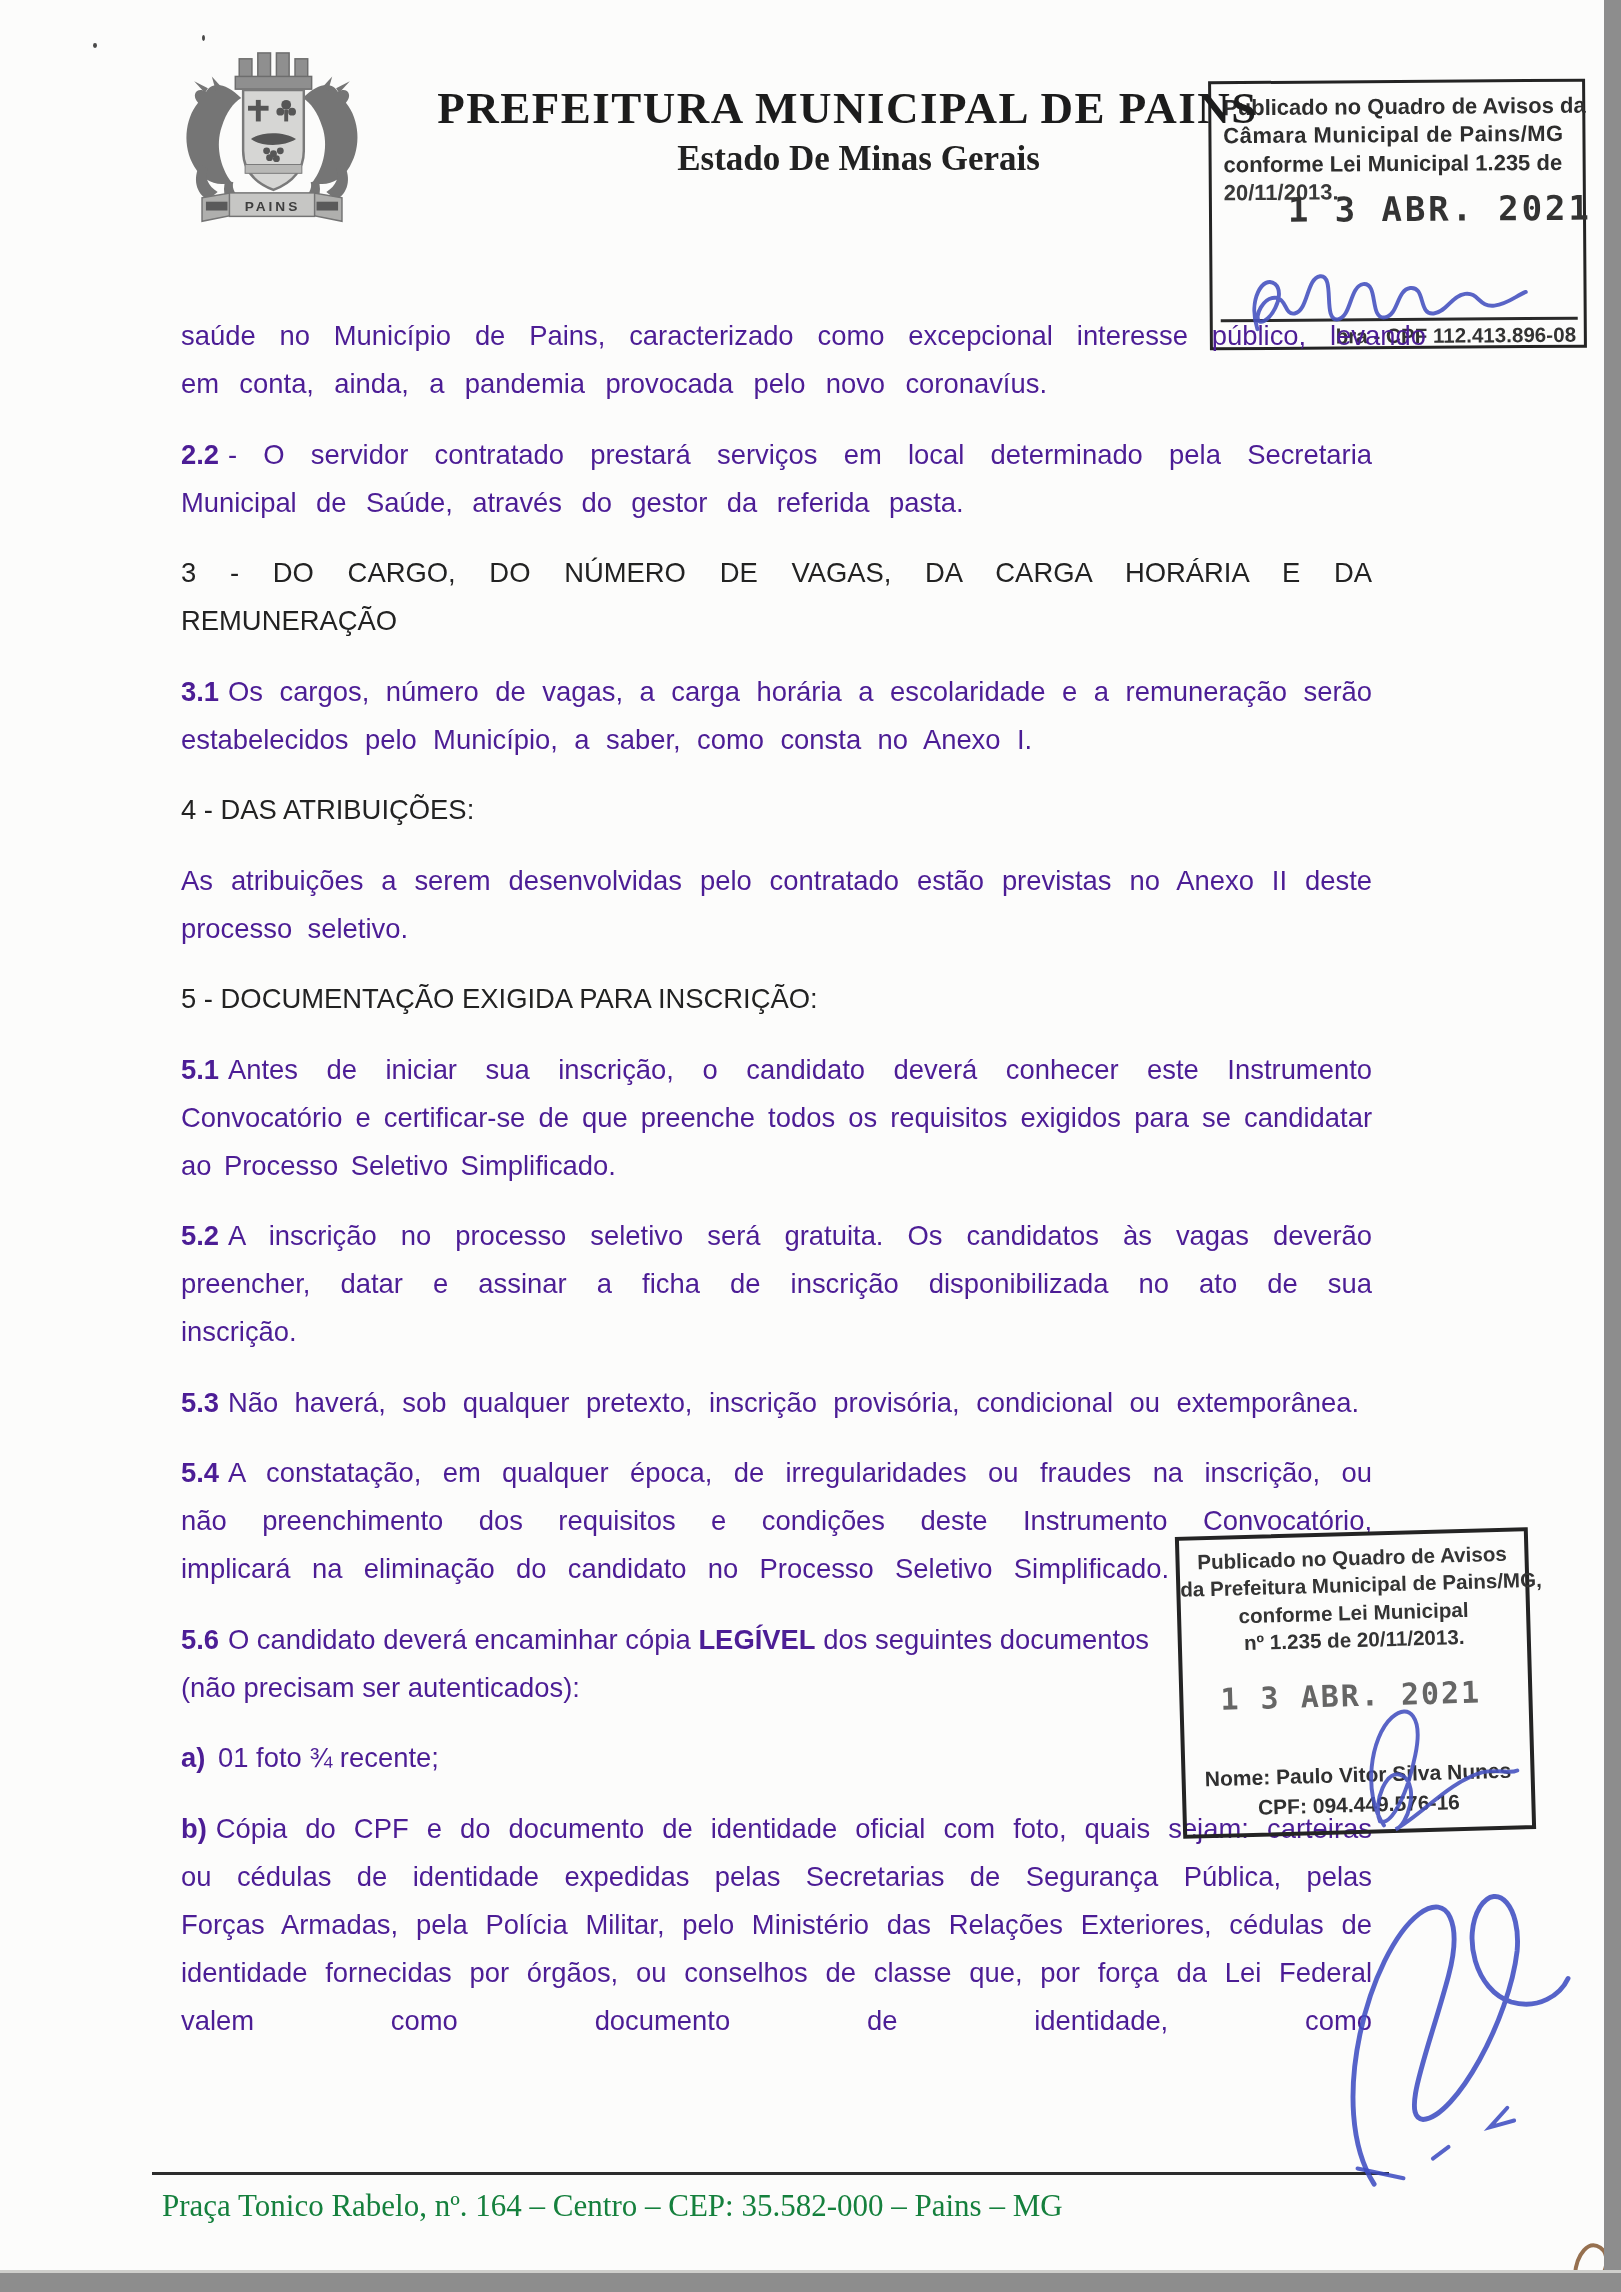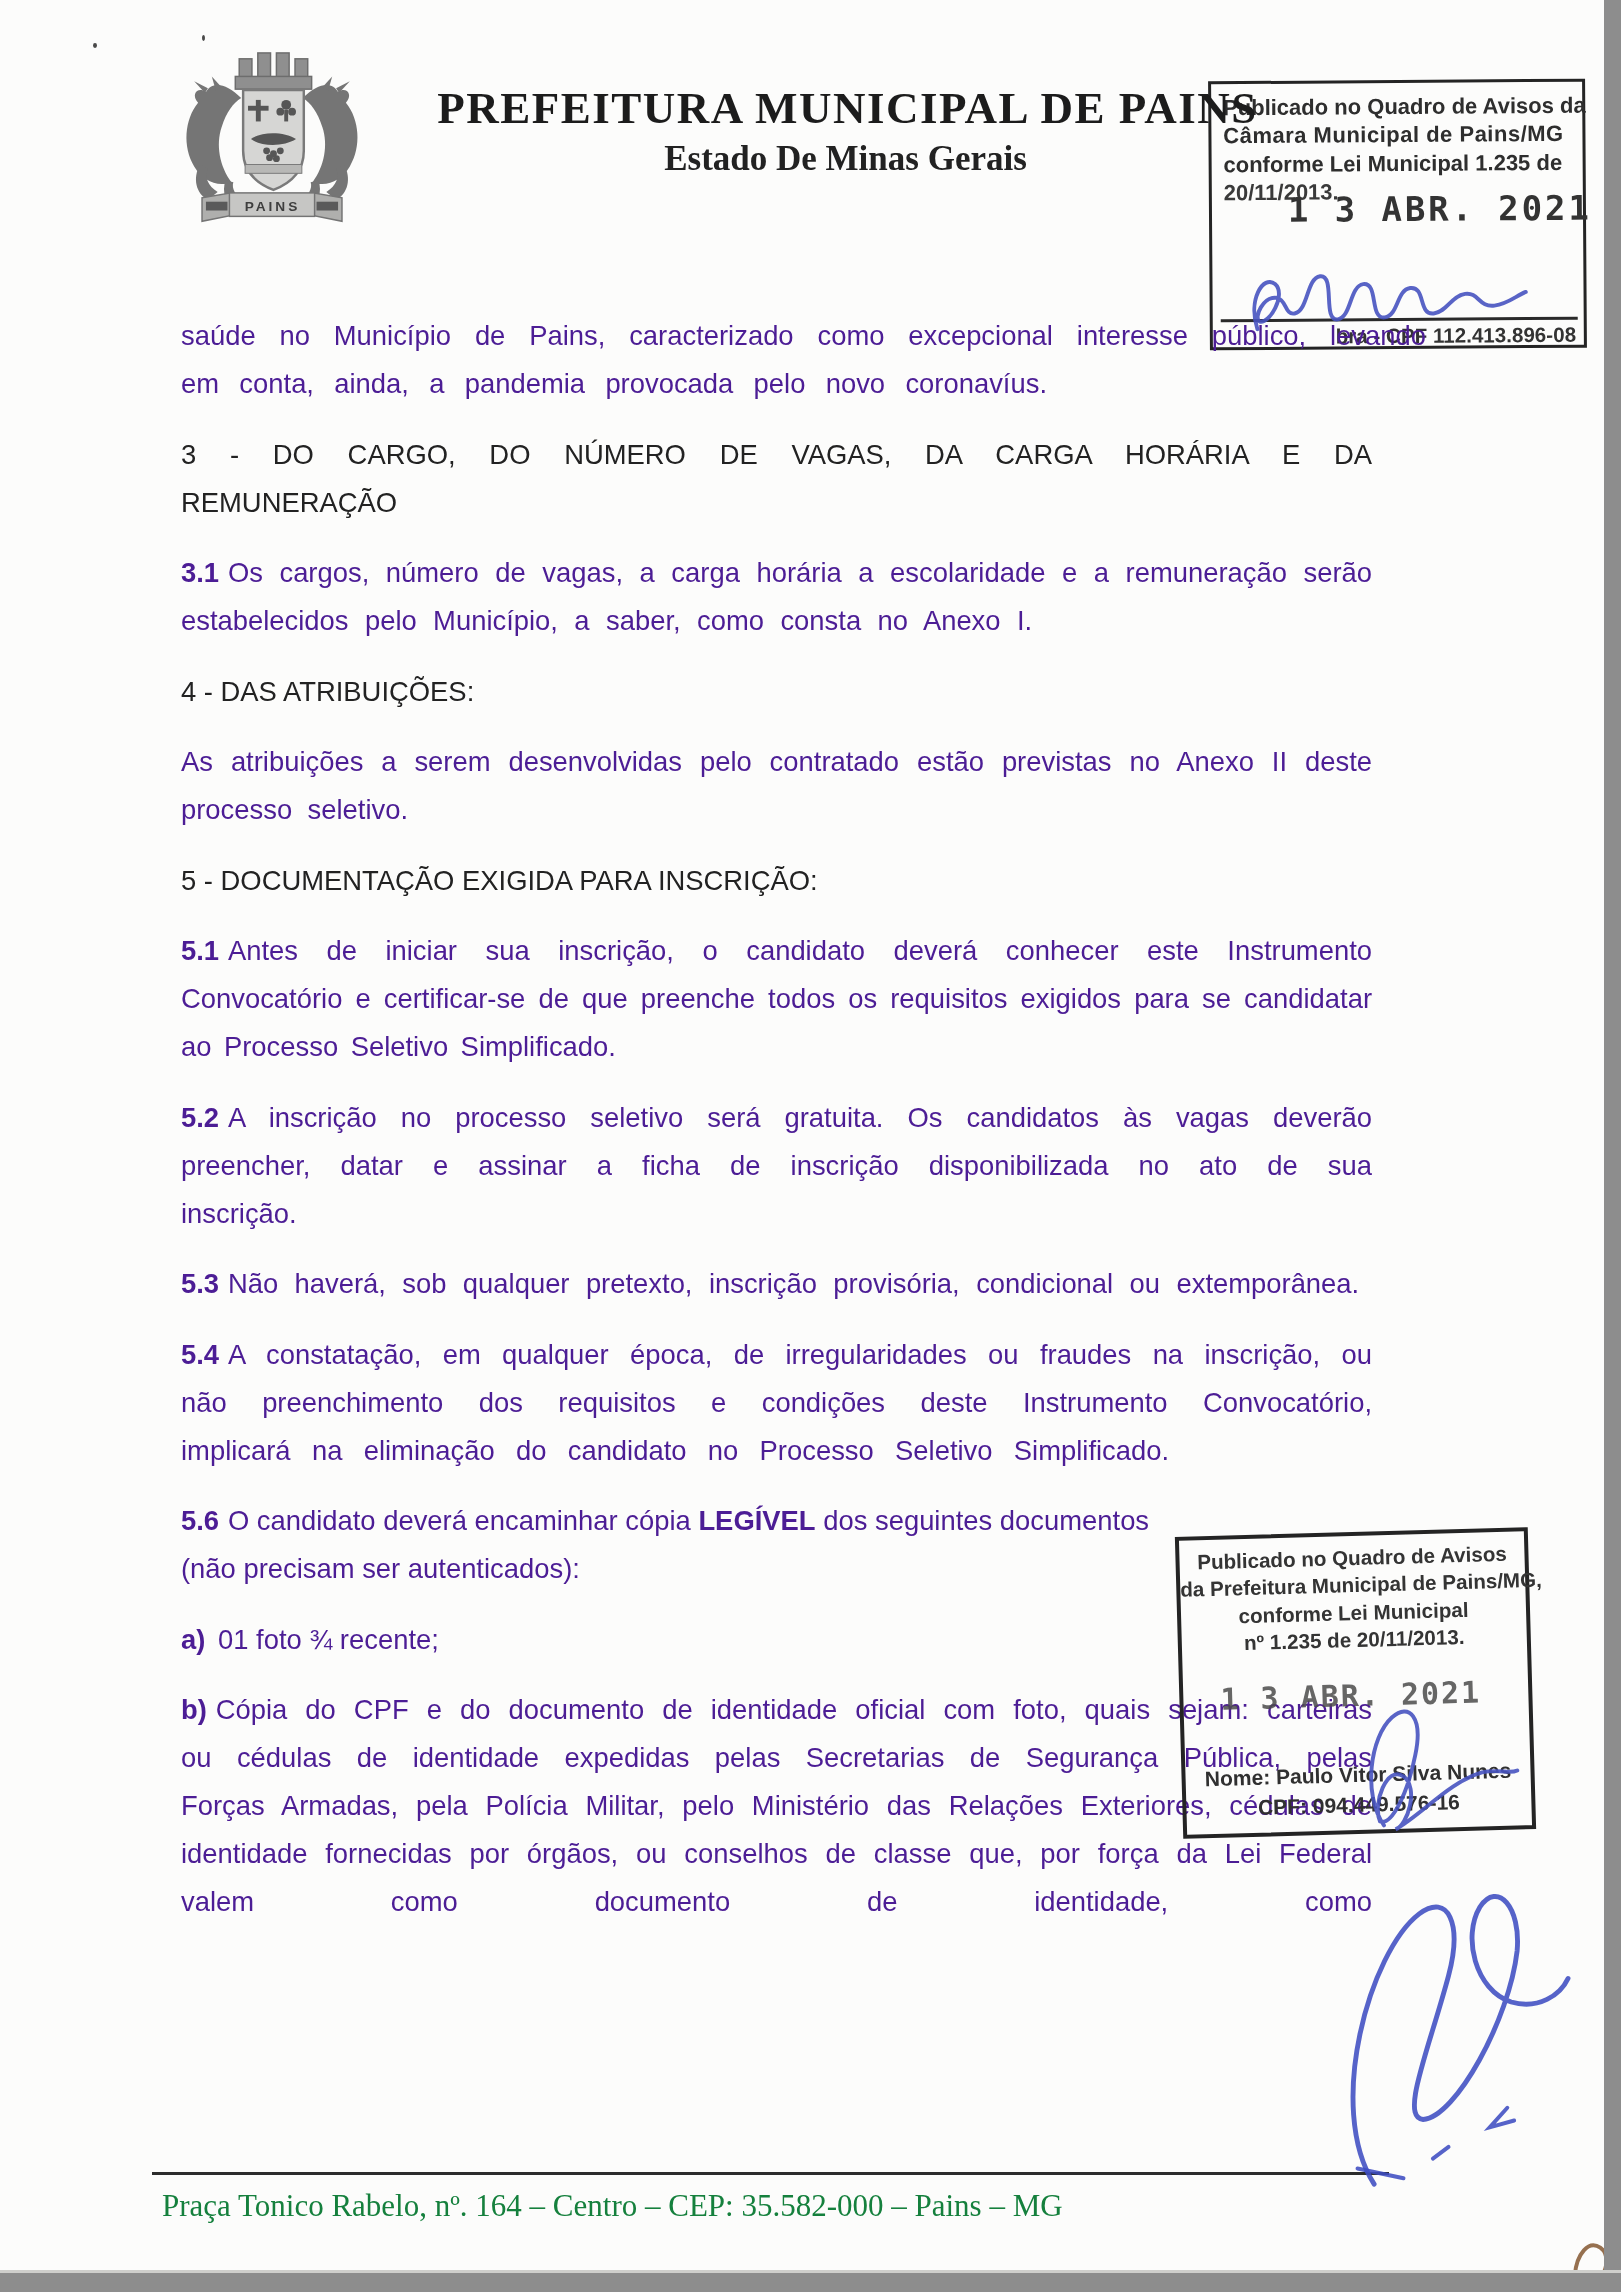--- a/index.html
+++ b/index.html
@@ -13,21 +13,21 @@
   .edge-bottom::before{content:""; position:absolute; left:0; top:-3.9px; width:100%; height:3.9px; background:#cfcfcc;}
   .speck{position:absolute; background:#4a4a4a; border-radius:50%; z-index:2;}
 
   
   .logo{position:absolute; left:157px; top:49px; width:230px; height:186px; z-index:2;}
   .title{
     position:absolute; left:235px; top:82px; width:1225px; text-align:center; z-index:6;
     font-family:"Liberation Serif",serif; font-weight:bold; font-size:45px; letter-spacing:1.5px; color:#1c1c1c;
   }
   .subtitle{
-    position:absolute; left:233px; top:139px; width:1225px; text-align:center; z-index:6;
+    position:absolute; left:246px; top:139px; width:1225px; text-align:center; z-index:6;
     font-family:"Liberation Serif",serif; font-weight:bold; font-size:35px; color:#222;
   }
 
   
   .stamp-top{
     position:absolute; left:1209px; top:80px; width:371px; height:263px;
     border:3.9px solid #242424; z-index:3; transform:rotate(-0.4deg); background:transparent;
   }
   .stamp-top .l{position:absolute; left:11.8px; width:348px; font-weight:bold; font-size:22px; line-height:28px; color:#2e2e2e; white-space:nowrap;}
   .stamp-top .l1{top:9.8px;} .stamp-top .l2{top:38px; letter-spacing:0.5px;} .stamp-top .l3{top:67px;}
@@ -138,20 +138,21 @@
 
   <svg class="sig-svg" style="left:1230px;top:235px;" width="333" height="108" viewBox="0 0 340 110">
     <path d="M28 96 C18 66 34 40 46 50 C58 60 40 92 30 88 C24 84 34 62 48 64 C58 66 56 82 66 80 C80 77 78 44 92 42 C108 40 94 88 110 86 C124 84 122 52 136 50 C152 48 142 86 158 84 C172 82 170 56 184 54 C200 52 192 82 208 80 C222 78 226 62 240 60 C254 58 254 74 270 72 C284 70 292 62 302 58" fill="none" stroke="#4753c0" stroke-width="4" stroke-linecap="round" opacity="0.9"></path>
   </svg>
 
   <div class="title">PREFEITURA MUNICIPAL DE PAINS</div>
   <div class="subtitle">Estado De Minas Gerais</div>
 
   <div class="body-col">
     <p class="para wide" style="word-spacing:12.7px;">saúde no Município de Pains, caracterizado como excepcional interesse público, levando em conta, ainda, a pandemia provocada pelo novo coronavíus.</p>
+    <p class="para" style="word-spacing:11.8px;"><b class="num">2.2</b><span>- O servidor contratado prestará serviços em local determinado pela Secretaria Municipal de Saúde, através do gestor da referida pasta.</span></p>
     <p class="para bold" style="word-spacing:8.8px;">3 - DO CARGO, DO NÚMERO DE VAGAS, DA CARGA HORÁRIA E DA REMUNERAÇÃO</p>
     <p class="para" style="word-spacing:8.8px;"><b class="num">3.1</b><span>Os cargos, número de vagas, a carga horária a escolaridade e a remuneração serão estabelecidos pelo Município, a saber, como consta no Anexo I.</span></p>
     <p class="para bold">4 - DAS ATRIBUIÇÕES:</p>
     <p class="para" style="word-spacing:7.8px;">As atribuições a serem desenvolvidas pelo contratado estão previstas no Anexo II deste processo seletivo.</p>
     <p class="para bold">5 - DOCUMENTAÇÃO EXIGIDA PARA INSCRIÇÃO:</p>
     <p class="para" style="word-spacing:4.9px;"><b class="num">5.1</b><span>Antes de iniciar sua inscrição, o candidato deverá conhecer este Instrumento Convocatório e certificar-se de que preenche todos os requisitos exigidos para se candidatar ao Processo Seletivo Simplificado.</span></p>
     <p class="para" style="word-spacing:12.7px;"><b class="num">5.2</b><span>A inscrição no processo seletivo será gratuita. Os candidatos às vagas deverão preencher, datar e assinar a ficha de inscrição disponibilizada no ato de sua inscrição.</span></p>
     <p class="para" style="word-spacing:8.8px;"><b class="num">5.3</b><span>Não haverá, sob qualquer pretexto, inscrição provisória, condicional ou extemporânea.</span></p>
     <p class="para" style="word-spacing:13.7px;"><b class="num">5.4</b><span>A constatação, em qualquer época, de irregularidades ou fraudes na inscrição, ou não preenchimento dos requisitos e condições deste Instrumento Convocatório, implicará na eliminação do candidato no Processo Seletivo Simplificado.</span></p>
     <p class="para"><b class="num">5.6</b><span class="lead">O candidato deverá encaminhar cópia</span> <b>LEGÍVEL</b> <span>dos seguintes documentos</span><br><span>(não precisam ser autenticados):</span></p>

